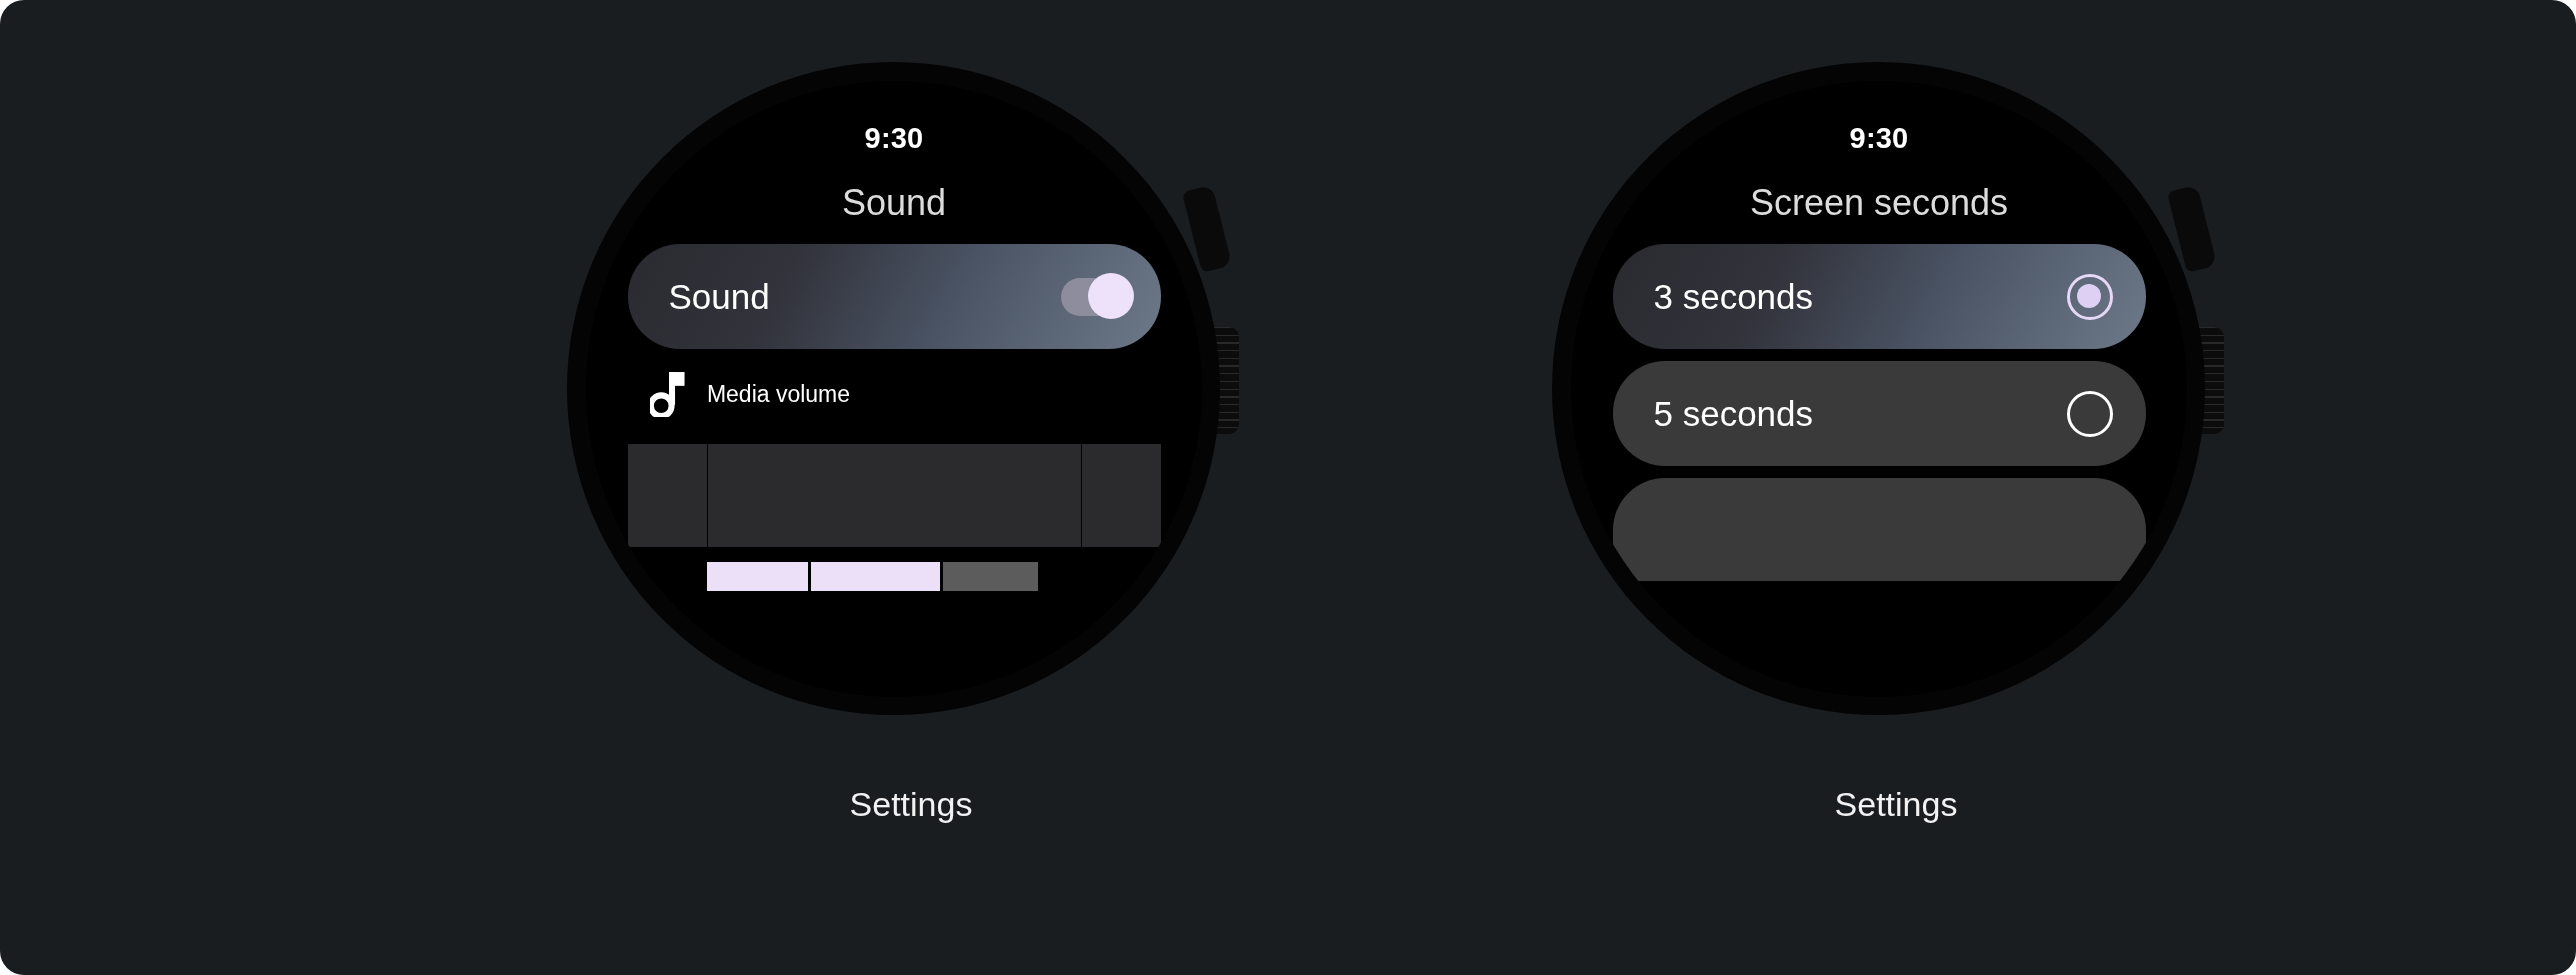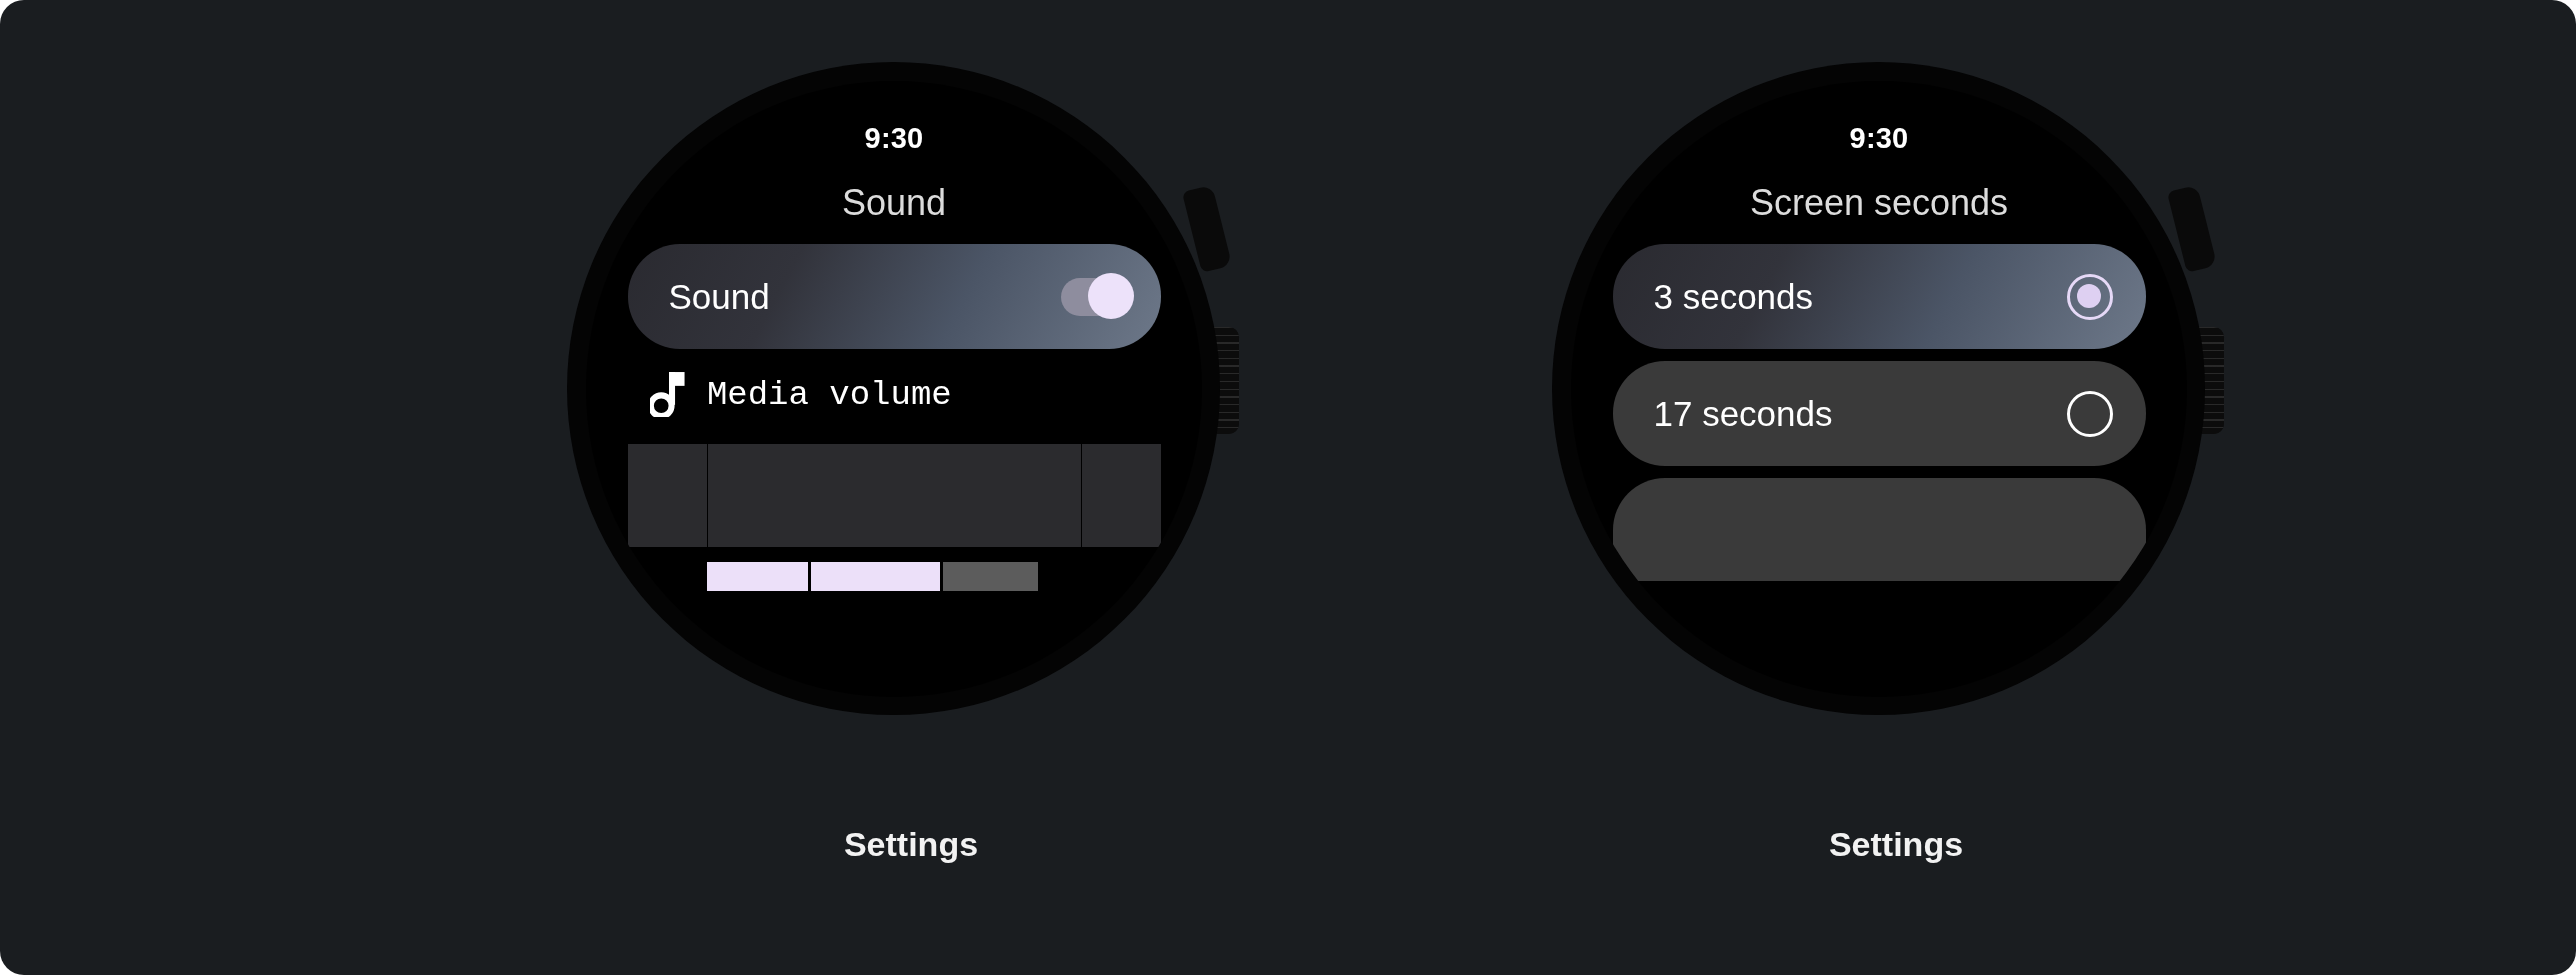--- a/index.html
+++ b/index.html
@@ -223,24 +223,23 @@
     box-sizing: border-box;
   }
   .note-icon {
     flex: none;
     width: 38px;
     height: 45px;
     margin-right: 19px;
   }
   .icon-row-label {
     color: #ffffff;
-    font-size: 34px;
+    font-size: 23px;
     font-weight: 400;
     white-space: nowrap;
-    font-family: Liberation Mono, monospace;
   }
 
   
   .stepper-panel {
     position: relative;
     width: 533px;
     height: 103px;
     margin: 19px auto 0 auto;
     background: #2b2b2e;
     display: flex;
@@ -273,27 +272,27 @@
     width: 533px;
     height: 103px;
     margin: 10.3px auto 0 auto;
     border-radius: 52px 52px 0 0;
     background: #3a3a3a;
   }
 
   
   .watch-caption {
     position: absolute;
-    top: 825px;
+    top: 785px;
     left: 0;
     width: 774px;
     text-align: center;
     color: #f2f2f2;
     font-size: 34px;
-    font-weight: 700;
+    font-weight: 400;
   }
 </style>
 </head>
 <body>
 
 <div id="canvas">
 
   <div class="watch-group" id="watch-group-left">
 
     <div class="watch-device">
@@ -365,21 +364,21 @@
         <div class="screen-title">Screen seconds</div>
 
         <div class="list">
 
           <div class="card card-wide card-accent">
             <span class="card-label">3 seconds</span>
             <span class="radio radio-on"></span>
           </div>
 
           <div class="card card-wide card-plain">
-            <span class="card-label">17 seconds</span>
+            <span class="card-label">5 seconds</span>
             <span class="radio radio-off"></span>
           </div>
 
           <div class="card-stub"></div>
 
         </div>
       </div>
     </div>
 
     <div class="watch-caption">Settings</div>

